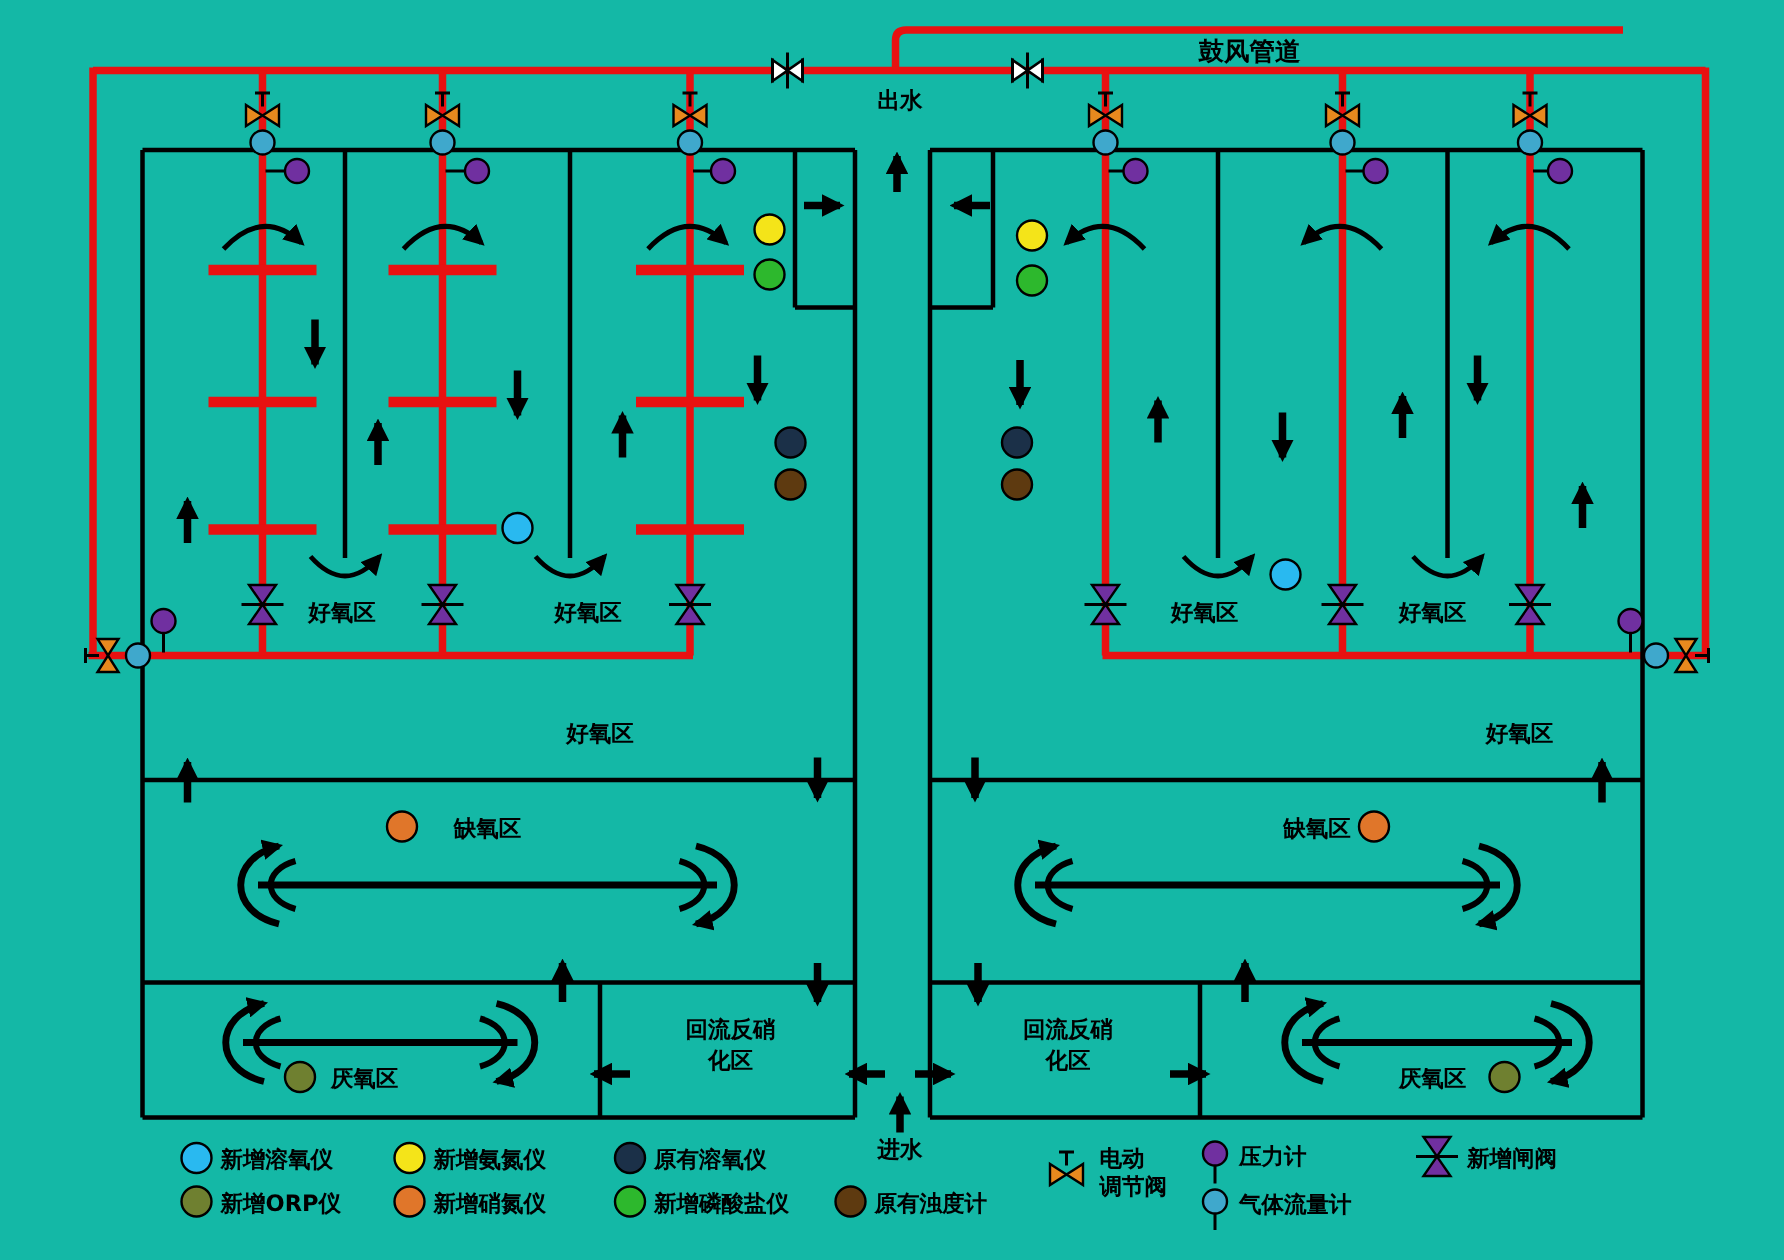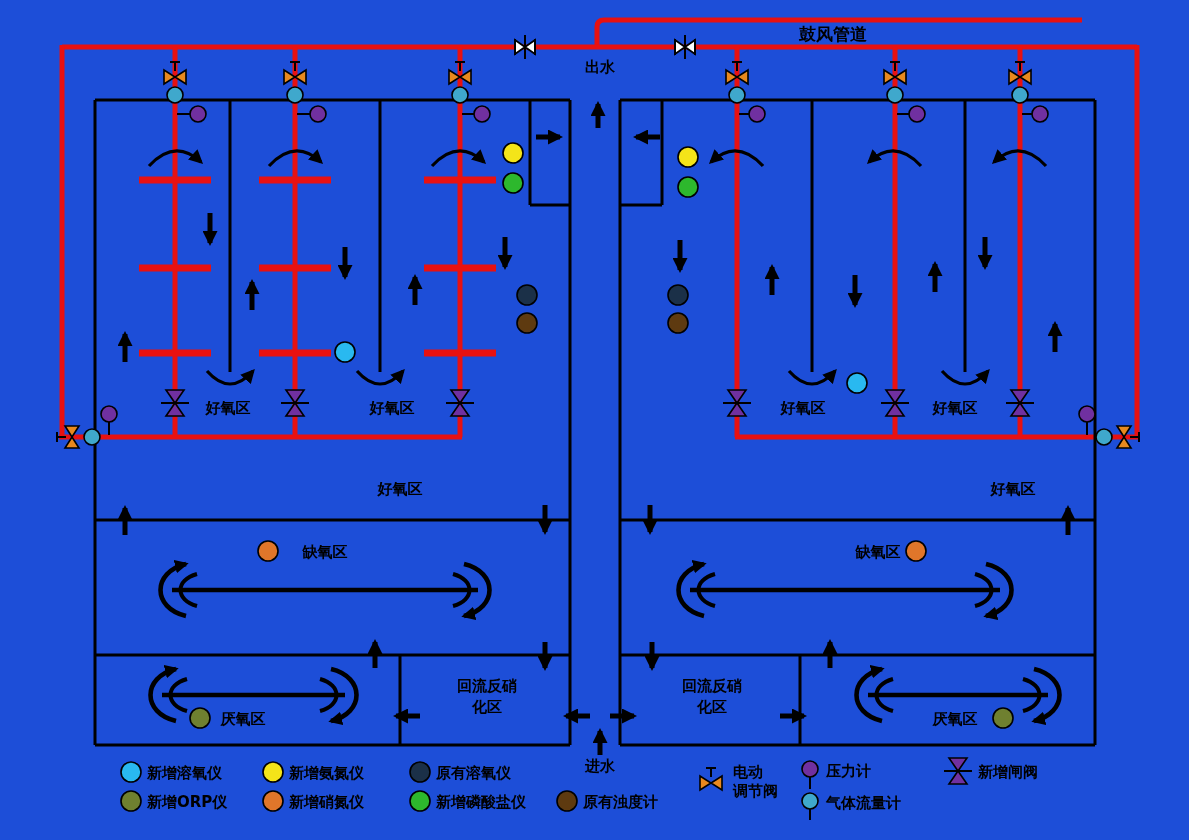--- a/index.html
+++ b/index.html
@@ -1,16 +1,16 @@
 <!DOCTYPE html>
 <html><head>
 <meta charset="utf-8">
 <style>
   html,body{margin:0;padding:0;background:#ffffff;}
-  #stage{width:1189px;height:840px;position:relative;background:#1d4ed8;}
+  #stage{width:1189px;height:840px;position:relative;background:#14b8a6;}
   svg{display:block;}
   
   .p  {stroke-width:5;fill:none;}
   .pb {stroke-width:7;fill:none;}
   .w  {stroke:#000;stroke-width:3;fill:none;}
   .a  {stroke:#000;stroke-width:5;fill:none;}
   .c  {stroke:#000;stroke-width:3.2;fill:none;}
   .r  {stroke:#000;stroke-width:4.6;fill:none;}
   .ri {stroke:#000;stroke-width:4;fill:none;}
   .stem{stroke:#000;stroke-width:2;fill:none;}

